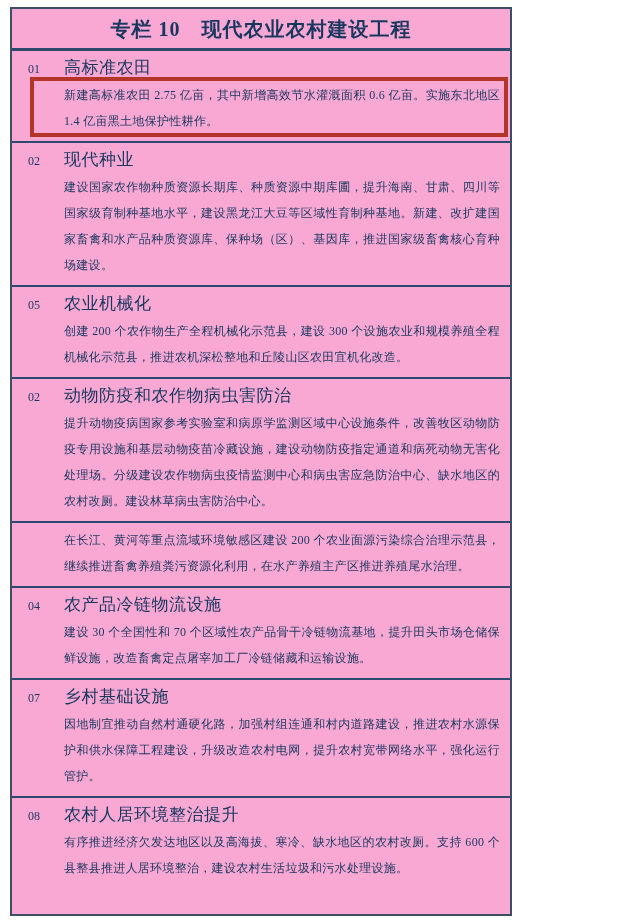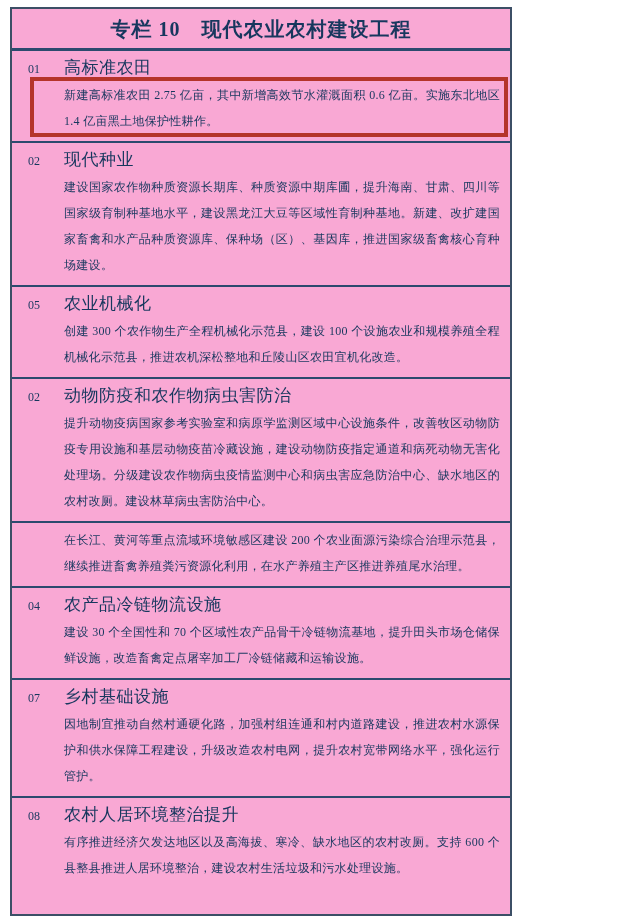--- a/index.html
+++ b/index.html
@@ -82,21 +82,21 @@
     <div class="desc-wrap">
       <p class="desc">建设国家农作物种质资源长期库、种质资源中期库圃，提升海南、甘肃、四川等国家级育制种基地水平，建设黑龙江大豆等区域性育制种基地。新建、改扩建国家畜禽和水产品种质资源库、保种场（区）、基因库，推进国家级畜禽核心育种场建设。</p>
     </div>
   </div>
 
   <div class="section">
     <div class="sec-head">
       <span class="sec-num">05</span><span class="sec-title">农业机械化</span>
     </div>
     <div class="desc-wrap">
-      <p class="desc">创建 300 个农作物生产全程机械化示范县，建设 100 个设施农业和规模养殖全程机械化示范县，推进农机深松整地和丘陵山区农田宜机化改造。</p>
+      <p class="desc">创建 200 个农作物生产全程机械化示范县，建设 300 个设施农业和规模养殖全程机械化示范县，推进农机深松整地和丘陵山区农田宜机化改造。</p>
     </div>
   </div>
 
   <div class="section">
     <div class="sec-head">
       <span class="sec-num">02</span><span class="sec-title">动物防疫和农作物病虫害防治</span>
     </div>
     <div class="desc-wrap">
       <p class="desc">提升动物疫病国家参考实验室和病原学监测区域中心设施条件，改善牧区动物防疫专用设施和基层动物疫苗冷藏设施，建设动物防疫指定通道和病死动物无害化处理场。分级建设农作物病虫疫情监测中心和病虫害应急防治中心、缺水地区的农村改厕。建设林草病虫害防治中心。</p>
     </div>

